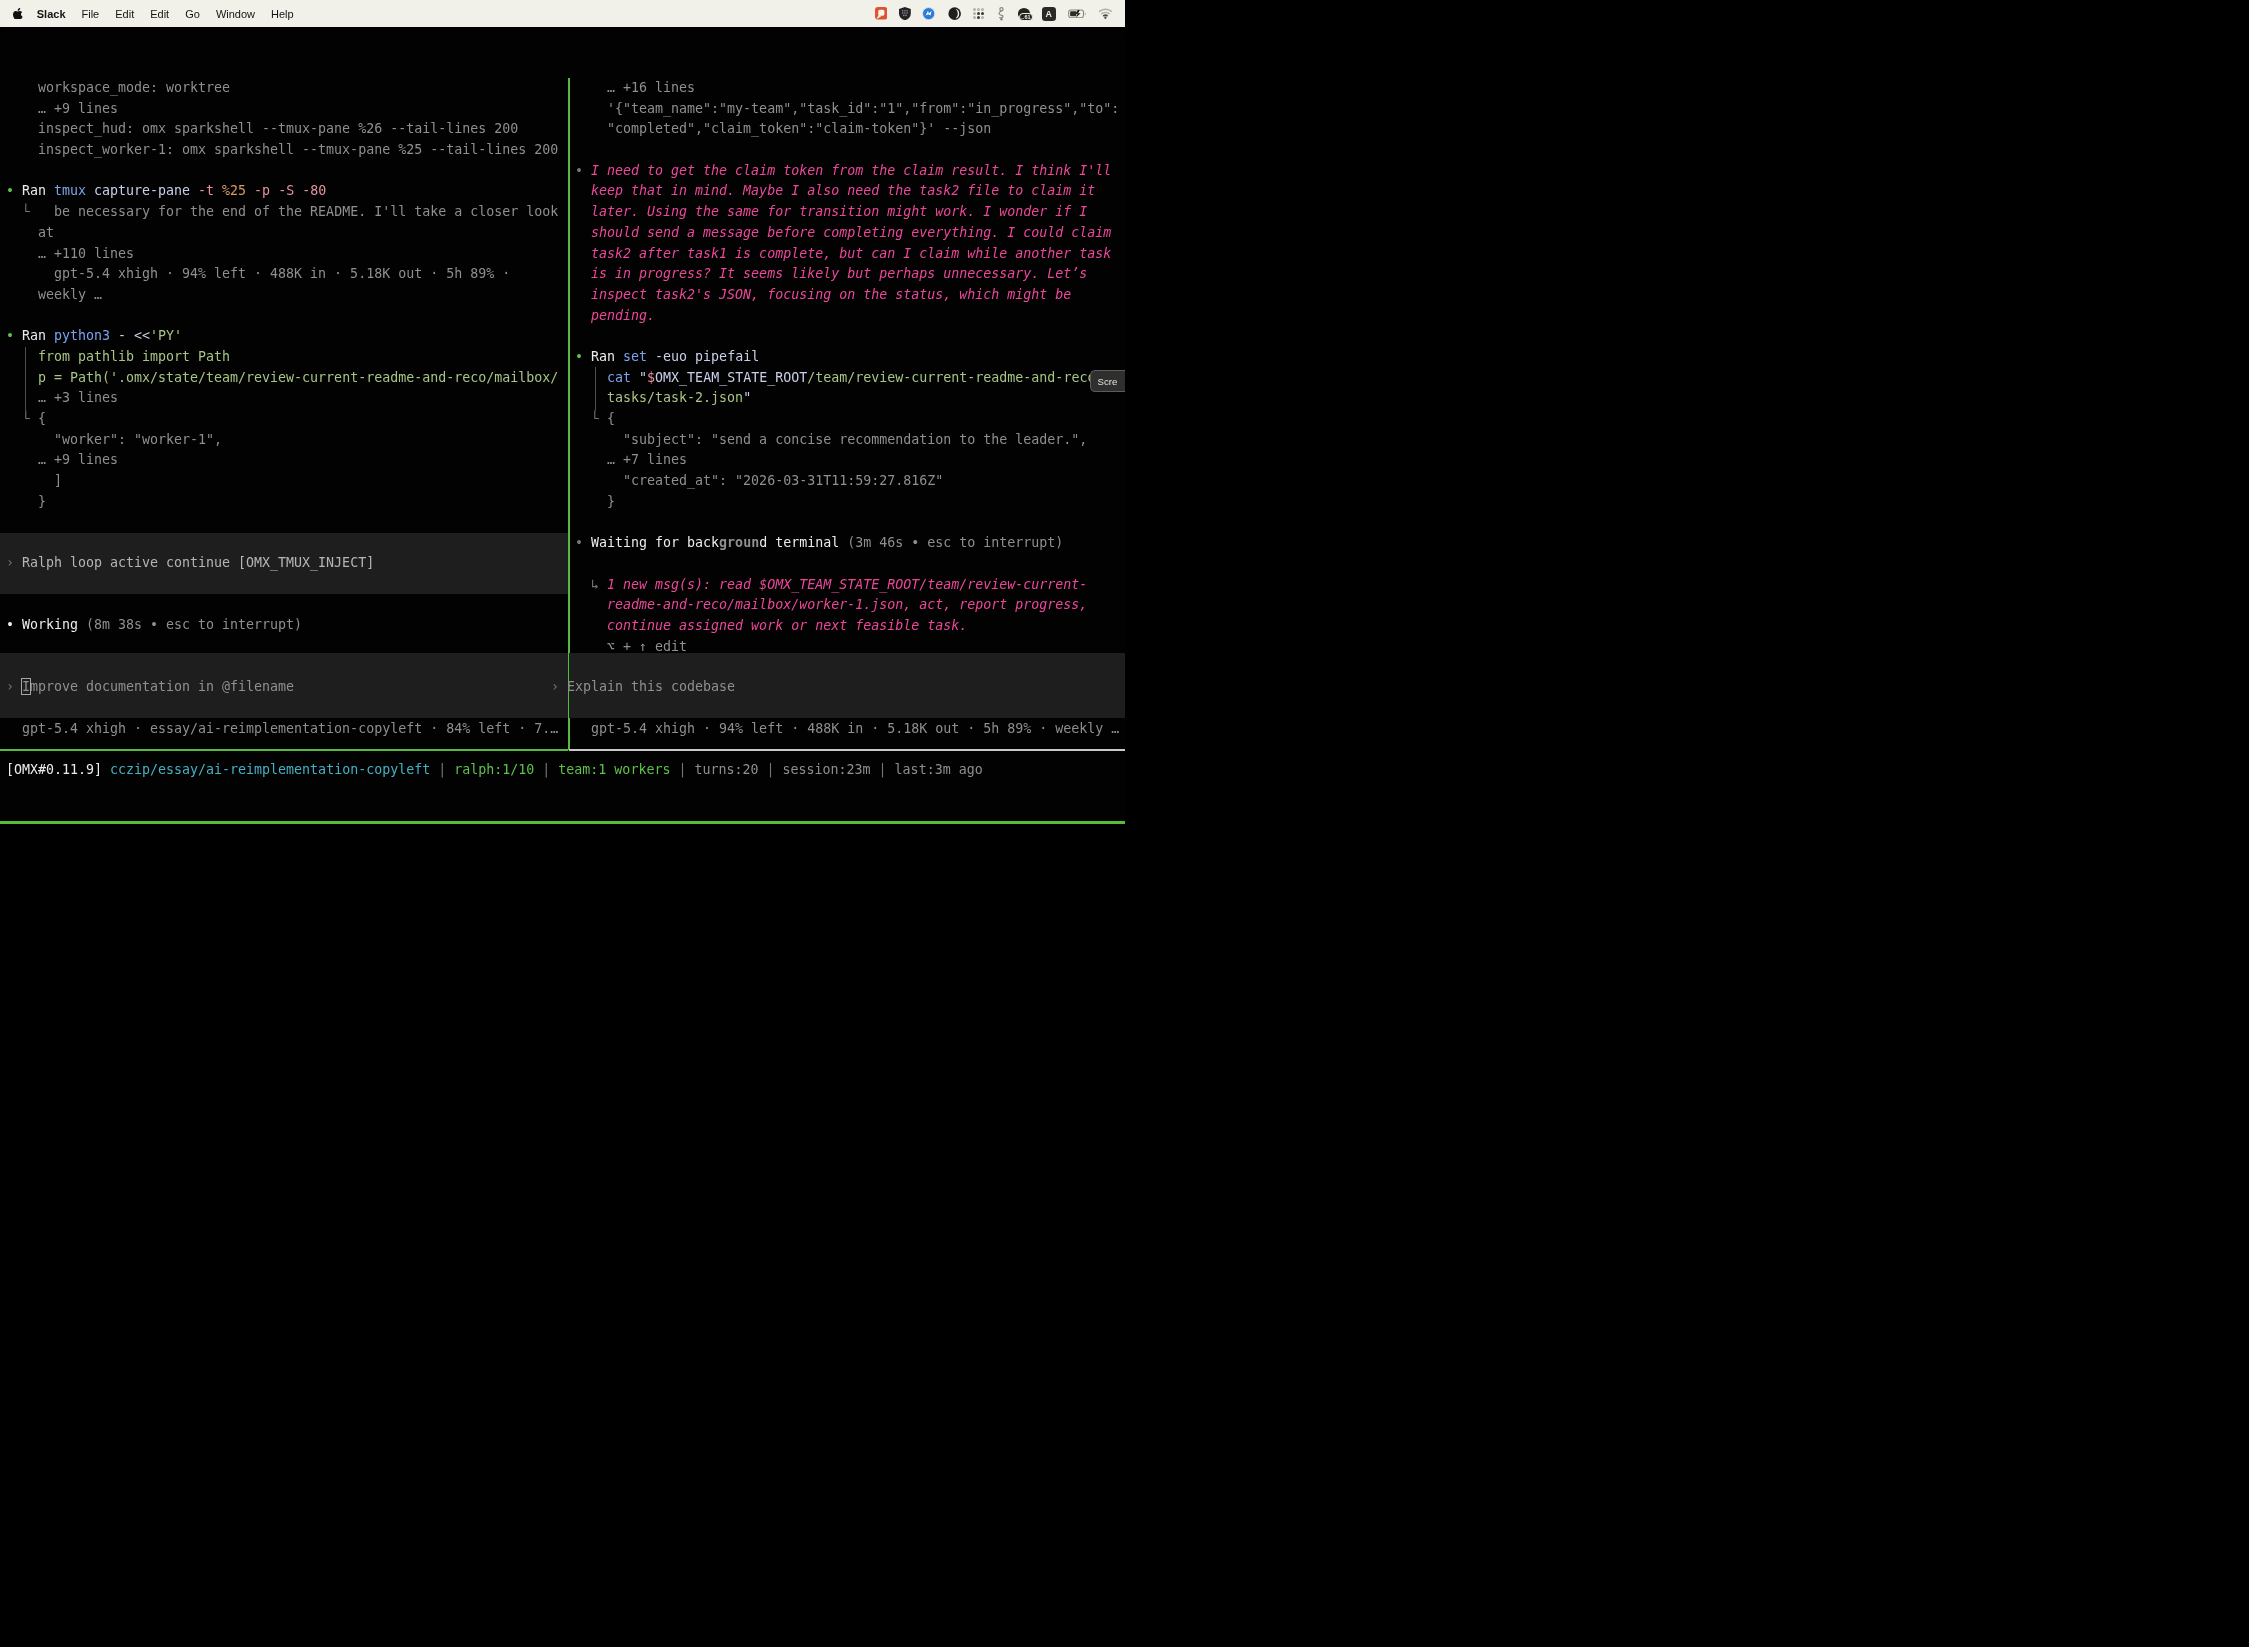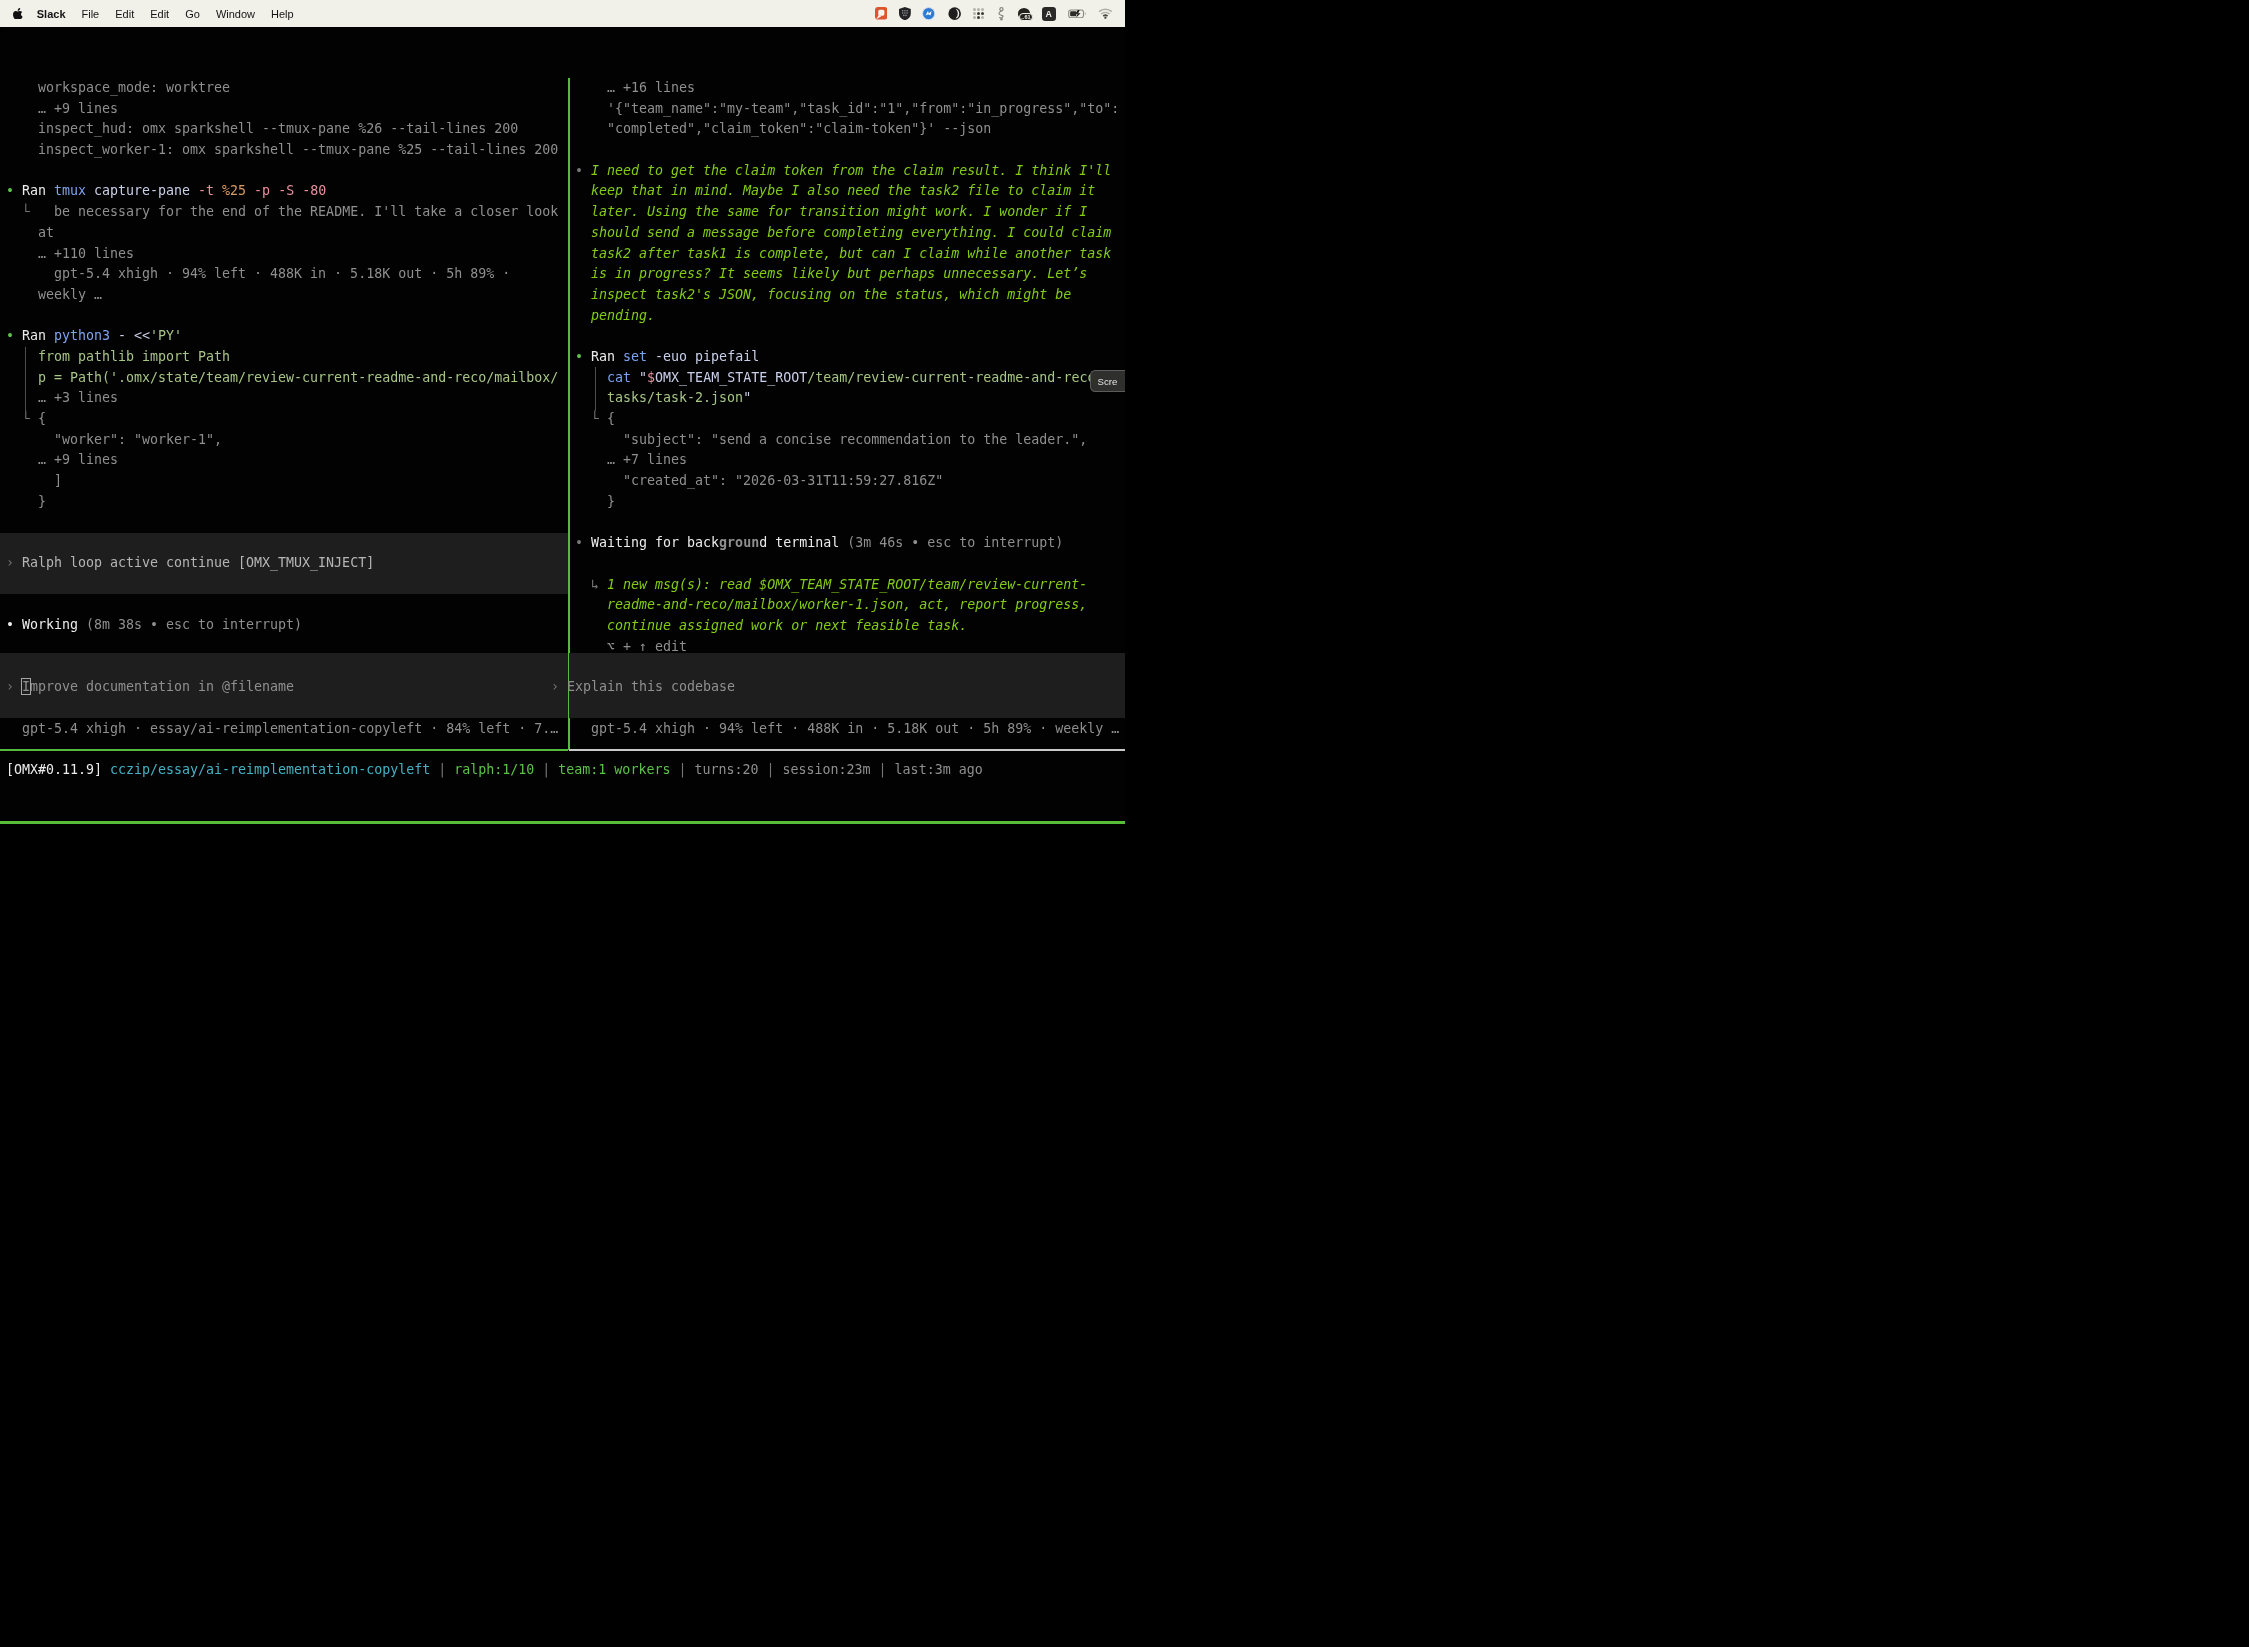--- a/index.html
+++ b/index.html
@@ -42,21 +42,21 @@
   .tline{height:20.7px;white-space:pre}
   .band{position:absolute;background:var(--band-bg,#1e1e1e)}
   .vline{position:absolute;width:0.7px;background:#4d4d4d}
   .hr{position:absolute;height:1.5px}
   .vdiv{position:absolute;width:1.5px;background:var(--accent-green,#55bb3e)}
   .tmuxbar{position:absolute;left:0;right:0;height:21.4px;background:var(--tmux-green,#56bc3a);
     color:#0b0b0b;display:flex;justify-content:space-between;padding:0 5.2px;line-height:21.4px;
     font-size:13.3px;white-space:pre}
   
   .g{color:#8f8f8f}
-  .gi{color:#84cc16;font-style:italic}
+  .gi{color:#ec4899;font-style:italic}
   .dm{color:#767676}
   .lt{color:#b5b5b5}
   .wb{color:#ececec;font-weight:normal}
   .b{font-weight:bold}
   .bl{color:var(--blue,#7da3ee)}
   .pl{color:var(--pale,#c9cfe8)}
   .pk{color:var(--pink,#e8929e)}
   .or{color:var(--orange,#d79b63)}
   .st{color:var(--string-green,#a7c585)}
   .gb{color:var(--bullet-green,#5ec24a)}

